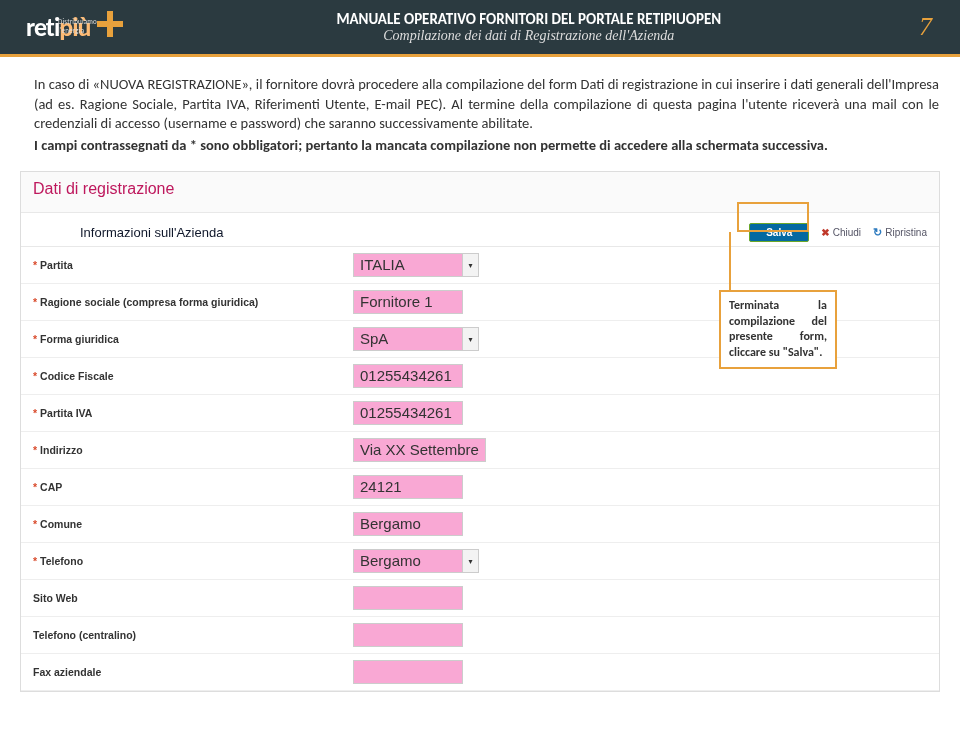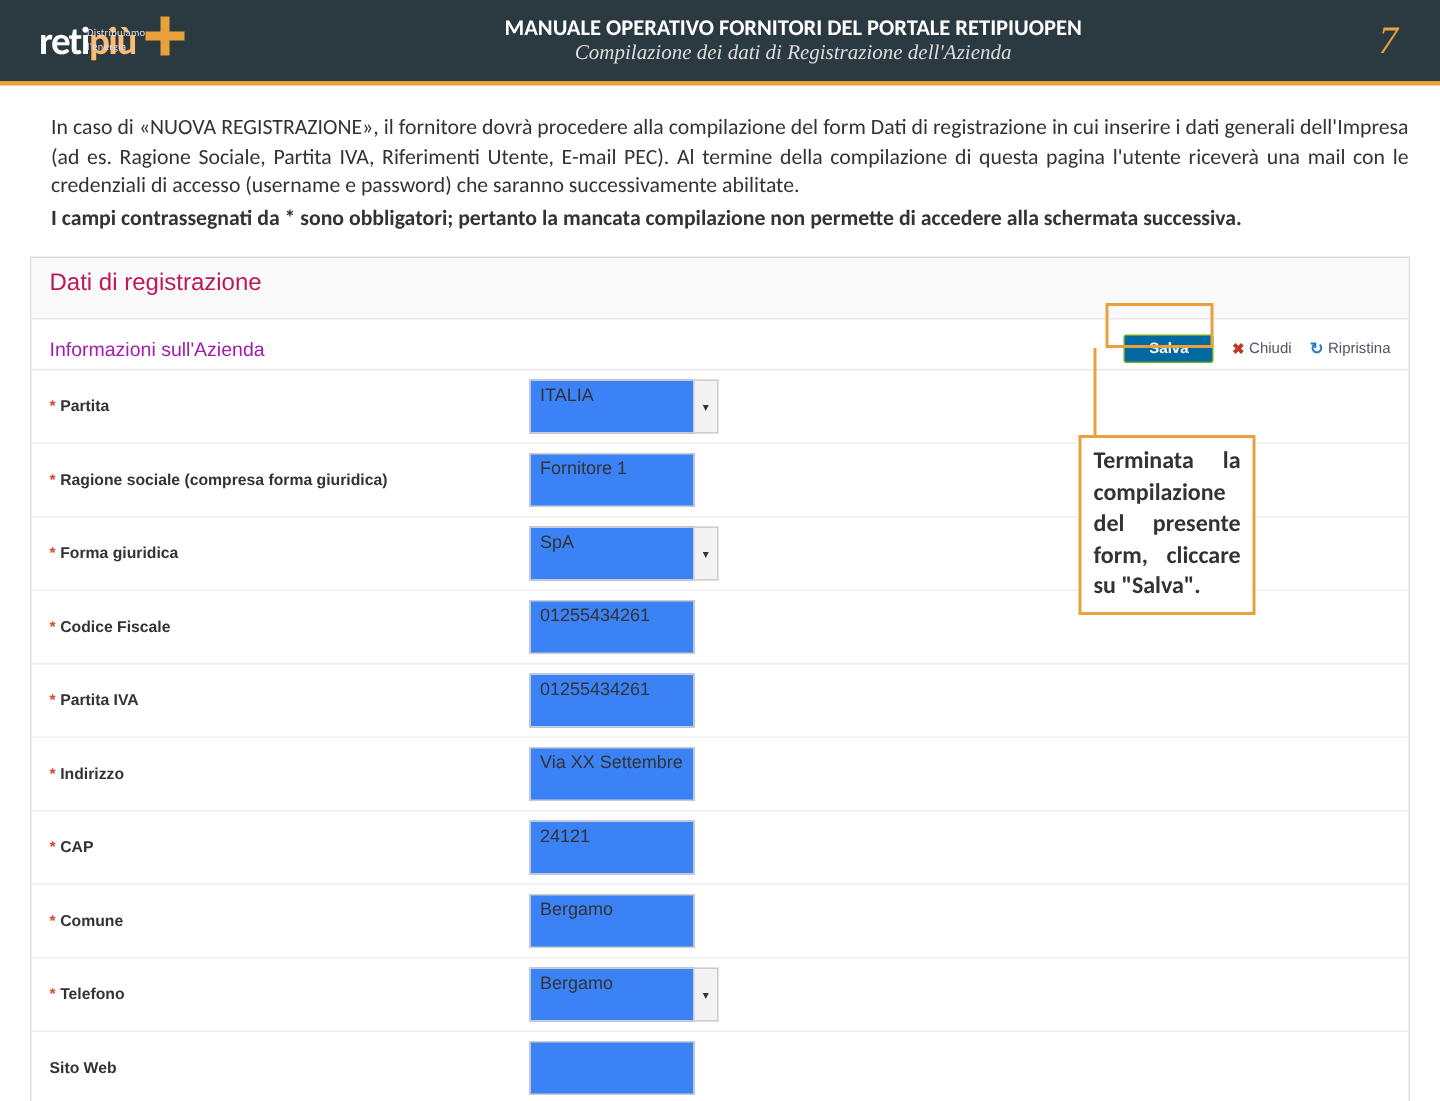--- a/index.html
+++ b/index.html
@@ -44,60 +44,60 @@
     font-family: Arial, sans-serif; font-size: 11px; color: #555; position: relative;
   }
   .shot-h1 {
     padding: 8px 12px 14px 12px; font-size: 16px; color: #be185d; font-weight: normal;
     border-bottom: 1px solid #e8e8e8; background: #fafafa;
   }
   .shot-h2row {
     display: flex; align-items: center; justify-content: space-between;
     padding: 10px 12px 4px 12px; border-bottom: 1px solid #e8e8e8; position: relative;
   }
-  .shot-h2 { font-size: 13px; color: #a21caf; }
+  .shot-h2 { font-size: 13px; color: #0f172a; margin-left: 47px; }
   .shot-actions { display: flex; gap: 12px; align-items: center; font-size: 10px; color: #556; }
   .btn-salva {
     background: #0369a1; color: #fff; padding: 3px 16px; border-radius: 2px;
     font-size: 10px; font-weight: bold; border: 1px solid #6ba828;
   }
   .btn-chiudi, .btn-ripristina { display: inline-flex; align-items: center; gap: 3px; }
   .icon-x { color: #c0392b; font-weight: bold; font-size: 10px; }
   .icon-r { color: #2e7bbf; font-weight: bold; font-size: 11px; }
 
   .formrow {
     display: flex; align-items: center; padding: 6px 12px; border-bottom: 1px solid #eee;
   }
   .formrow .lbl { width: 320px; font-weight: bold; color: #333; font-size: 10.5px; }
   .formrow .lbl .req { color: #d94a2b; margin-right: 3px; }
   .formrow .val { flex: 1; }
   .inp {
     display: inline-block; min-width: 110px; padding: 2px 6px;
-    border: 1px solid #ccc; background: #3b82f6; font-size: 12px; color: #333; height: 36px;
+    border: 1px solid #ccc; background: #f9a8d4; font-size: 15px; color: #333; height: 24px;
   }
   .sel { display: inline-flex; align-items: stretch; }
   .sel .caret {
     display: inline-flex; align-items: center; justify-content: center;
     width: 16px; border: 1px solid #ccc; border-left: none; background: #f3f3f3;
     font-size: 8px; color: #333;
   }
 
   
   .callout-wrap { position: absolute; top: 30px; right: 90px; width: 180px; pointer-events: none; }
   .callout-ring {
     position: absolute; top: 0; right: 40px; width: 72px; height: 30px;
     border: 2px solid #e8a13c; background: transparent;
   }
   .callout-line {
     position: absolute; top: 30px; right: 118px; width: 2px; height: 60px; background: #e8a13c;
   }
   .callout-box {
     position: absolute; top: 88px; right: 12px; width: 118px;
     border: 2px solid #e8a13c; background: #fff; padding: 6px 8px;
-    font-size: 16px; line-height: 1.3; color: #333; font-family: Calibri, sans-serif; font-weight: bold;
+    font-size: 12px; line-height: 1.3; color: #333; font-family: Calibri, sans-serif; font-weight: bold;
     text-align: justify;
   }
 </style>
 </head>
 <body>
 
 <div class="topbar">
   <div class="logo" style="position:relative;">
     <span class="logo-tag">Distribuiamo l'energia</span>
     <span class="logo-text">
@@ -185,20 +185,24 @@
           </span></div>
       </div>
       <div class="formrow">
         <div class="lbl"><span>Sito Web</span></div>
         <div class="val"><span class="inp">&nbsp;</span></div>
       </div>
       <div class="formrow">
         <div class="lbl"><span>Telefono (centralino)</span></div>
         <div class="val"><span class="inp">&nbsp;</span></div>
       </div>
+      <div class="formrow">
+        <div class="lbl"><span>Fax aziendale</span></div>
+        <div class="val"><span class="inp">&nbsp;</span></div>
+      </div>
     </div>
 
   <div class="callout-wrap">
     <div class="callout-ring"></div>
     <div class="callout-line"></div>
     <div class="callout-box">Terminata la compilazione del presente form, cliccare su "Salva".</div>
   </div>
 
 </div>
 

